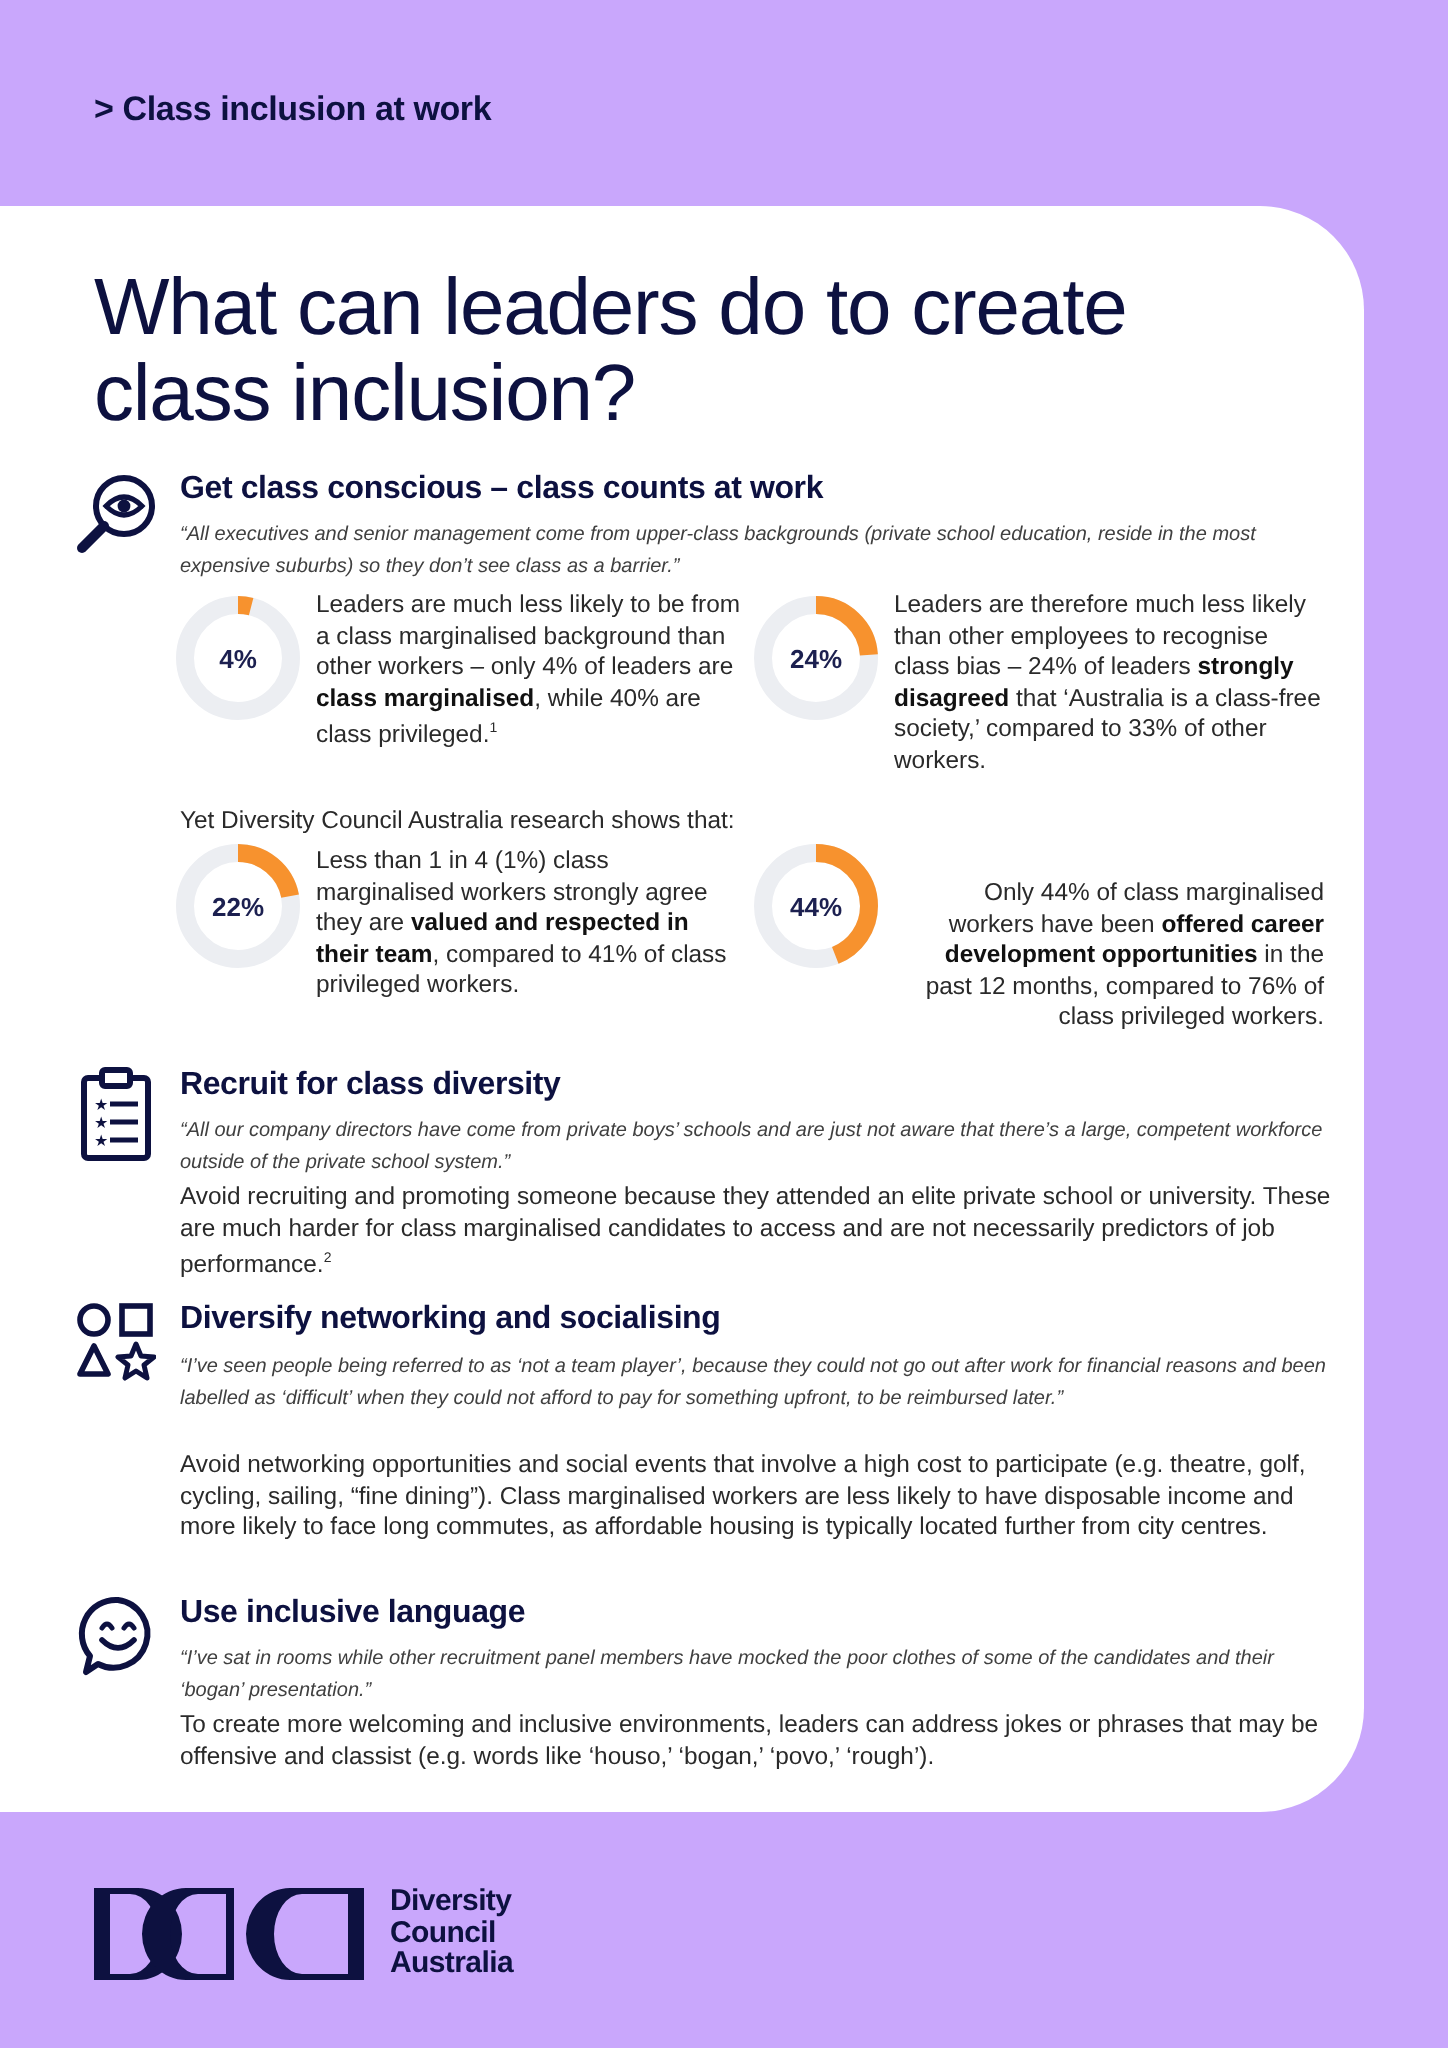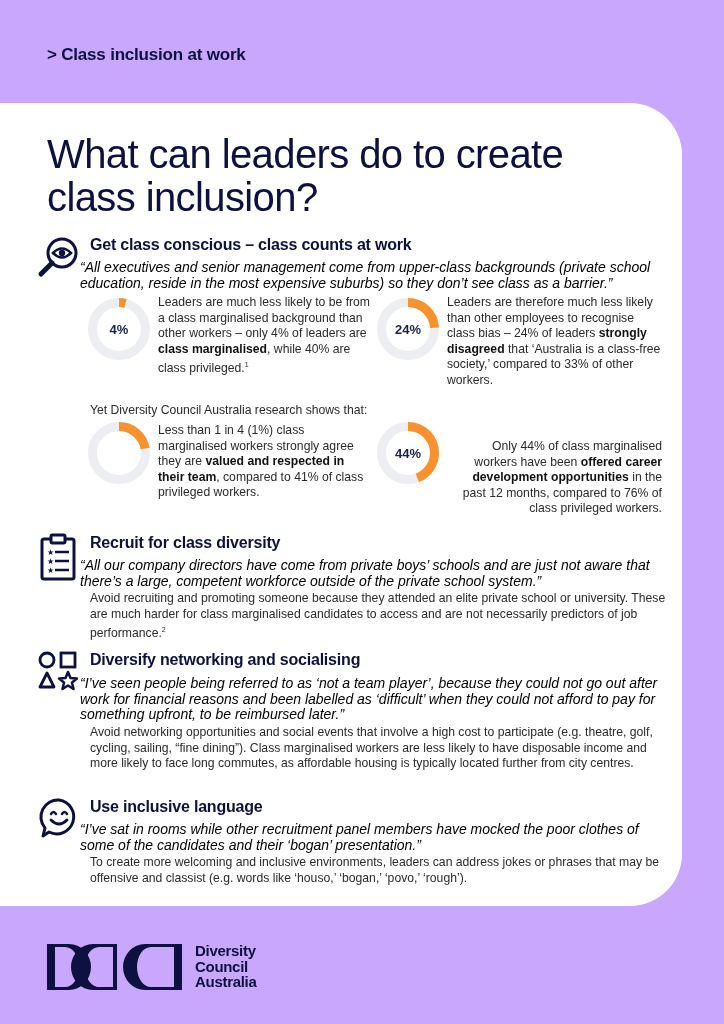--- a/index.html
+++ b/index.html
@@ -27,22 +27,22 @@
     font-weight: normal; letter-spacing: -0.6px;
   }
   .section { position: absolute; left: 0; width: 682px; }
   .sec-icon { position: absolute; left: 36px; width: 44px; height: 44px; }
   .sec-icon svg { width: 100%; height: 100%; }
   .sec-title {
     position: absolute; left: 90px; font-size: 16px; font-weight: bold;
     color: #0d1140; letter-spacing: -0.2px;
   }
   .quote {
-    position: absolute; left: 80px; width: 580px;
-    font-size: 14px; line-height: 15.5px; font-style: italic; color: #000000;
+    position: absolute; left: 90px; width: 580px;
+    font-size: 10px; line-height: 15.5px; font-style: italic; color: #404040;
   }
   .body-text {
     position: absolute; left: 90px; width: 585px;
     font-size: 12.2px; line-height: 15.5px; color: #2a2a2a;
   }
   .stat { position: absolute; width: 290px; height: 110px; }
   .donut { position: absolute; left: 0; top: 0; width: 62px; height: 62px; }
   .donut svg { width: 62px; height: 62px; }
   .donut-label {
     position: absolute; left: 0; top: 0; width: 62px; height: 62px;
@@ -111,20 +111,21 @@
     </div>
   </div>
 
   <div class="intermediate">Yet Diversity Council Australia research shows that:</div>
 
   <div class="stat" style="left:88px; top:422px;">
     <div class="donut" id="d2"><svg viewBox="0 0 62 62">
           <circle cx="31" cy="31" r="26.5" fill="none" stroke="#eceef2" stroke-width="9"></circle>
           <circle cx="31" cy="31" r="26.5" fill="none" stroke="#f7922e" stroke-width="9" stroke-dasharray="36.63097034085699 166.50441064025904" transform="rotate(-90 31 31)"></circle>
         </svg></div>
+    <div class="donut-label">22%</div>
     <div class="stat-text" style="top:1px;">
       <span>Less than 1 in 4 (1%) class marginalised workers strongly agree they are </span><b>valued and respected in their team</b><span>, compared to 41% of class privileged workers.</span>
     </div>
   </div>
 
   <div class="stat" style="left:377px; top:422px;">
     <div class="donut" id="d3"><svg viewBox="0 0 62 62">
           <circle cx="31" cy="31" r="26.5" fill="none" stroke="#eceef2" stroke-width="9"></circle>
           <circle cx="31" cy="31" r="26.5" fill="none" stroke="#f7922e" stroke-width="9" stroke-dasharray="73.26194068171398 166.50441064025904" transform="rotate(-90 31 31)"></circle>
         </svg></div>

